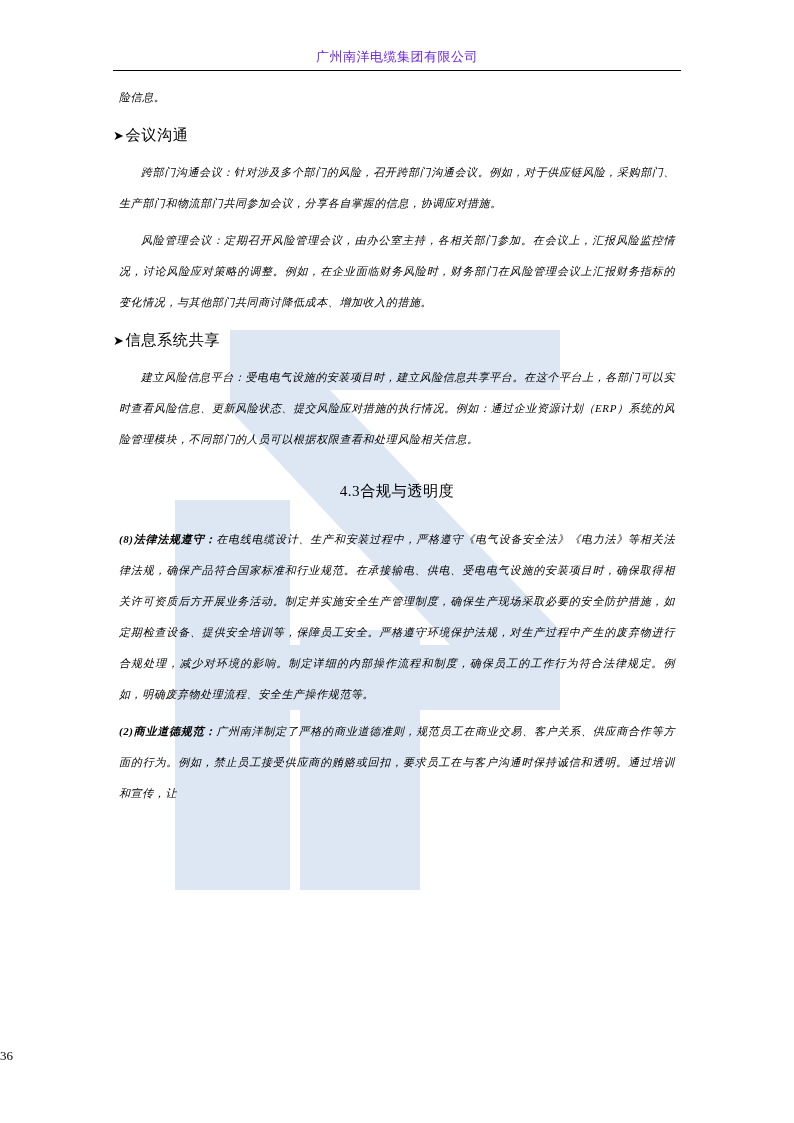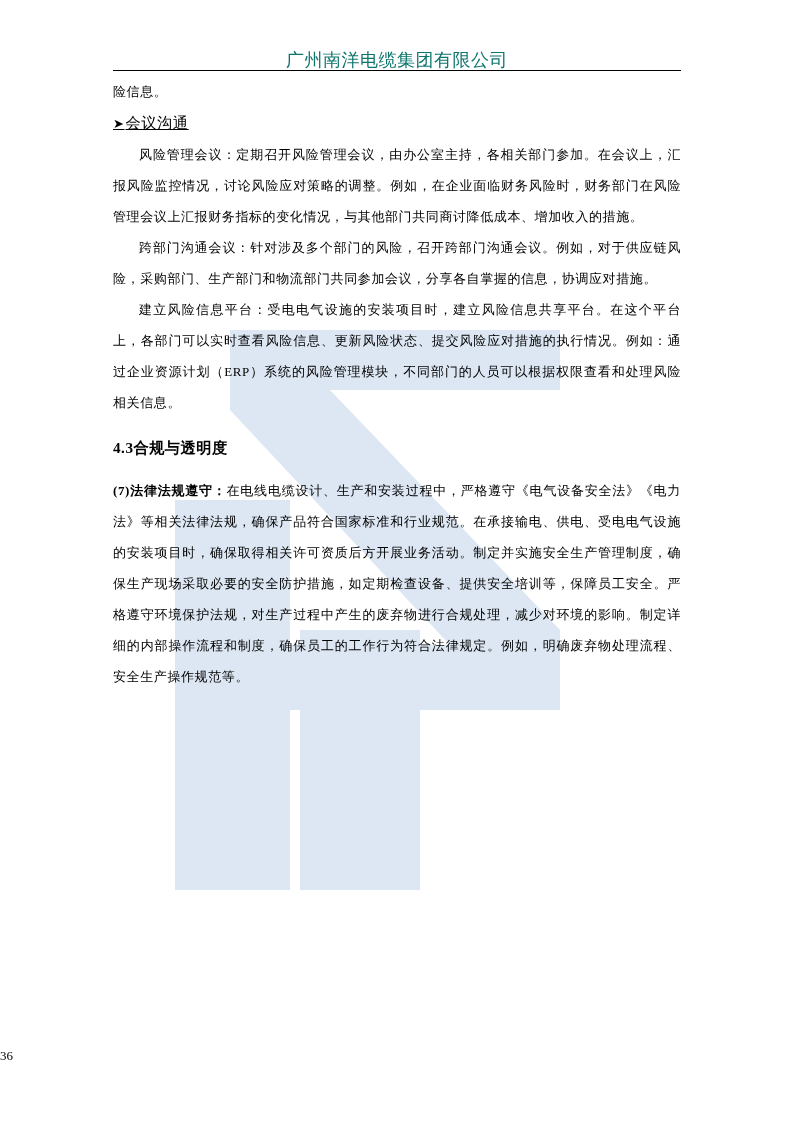--- a/index.html
+++ b/index.html
@@ -30,65 +30,66 @@
   }
   .wm-svg { display: block; }
 
   
   .header {
     position: absolute;
     left: 113px;
     top: 48px;
     width: 568px;
     text-align: center;
-    font-size: 18px;
+    font-size: 13px;
     font-family: "Liberation Sans", sans-serif;
     letter-spacing: 0.5px;
-    color: #0f766e;
+    color: #6d28d9;
   }
   .header-rule {
     position: absolute;
     left: 113px;
     top: 70px;
     width: 568px;
     border-bottom: 1.6px solid #000;
   }
 
   
   .body {
     position: absolute;
     left: 113px;
     top: 76px;
     width: 568px;
   }
   p {
-    margin: 0;
-    font-size: 13px;
+    margin: 6px;
+    font-size: 11px;
     line-height: 31px;
     text-align: justify;
     text-justify: inter-ideograph;
     letter-spacing: 0.6px;
+    font-style: italic;
   }
   .indent2 { text-indent: 2em; }
   .bulletline {
     font-size: 15.2px;
     line-height: 31px;
     letter-spacing: 0.6px;
-    text-decoration: underline;
   }
   .bullet-glyph {
     font-family: "DejaVu Sans", sans-serif;
     font-size: 13px;
     padding-right: 1px;
   }
   .h3 {
-    font-weight: bold;
+    font-weight: normal;
     font-size: 15.2px;
     line-height: 31px;
     letter-spacing: 0.5px;
+    text-align: center;
   }
   .spacer-sm { height: 14px; }
   .spacer-xs { height: 6px; }
   .bold { font-weight: bold; }
 
   
   .pagenum {
     position: absolute;
     left: 0;
     top: 1048px;
@@ -118,36 +119,40 @@
 
   <div class="body">
 
     <p>险信息。</p>
 
 
     <div class="bulletline">
       <span class="bullet-glyph">➤</span><span>会议沟通</span>
     </div>
 
+    <p class="indent2">跨部门沟通会议：针对涉及多个部门的风险，召开跨部门沟通会议。例如，对于供应链风险，采购部门、生产部门和物流部门共同参加会议，分享各自掌握的信息，协调应对措施。</p>
+
     <p class="indent2">风险管理会议：定期召开风险管理会议，由办公室主持，各相关部门参加。在会议上，汇报风险监控情况，讨论风险应对策略的调整。例如，在企业面临财务风险时，财务部门在风险管理会议上汇报财务指标的变化情况，与其他部门共同商讨降低成本、增加收入的措施。</p>
 
-    <p class="indent2">跨部门沟通会议：针对涉及多个部门的风险，召开跨部门沟通会议。例如，对于供应链风险，采购部门、生产部门和物流部门共同参加会议，分享各自掌握的信息，协调应对措施。</p>
-
+    <div class="bulletline">
+      <span class="bullet-glyph">➤</span><span>信息系统共享</span>
+    </div>
 
     <p class="indent2">建立风险信息平台：受电电气设施的安装项目时，建立风险信息共享平台。在这个平台上，各部门可以实时查看风险信息、更新风险状态、提交风险应对措施的执行情况。例如：通过企业资源计划（ERP）系统的风险管理模块，不同部门的人员可以根据权限查看和处理风险相关信息。</p>
 
     <div class="spacer-sm"></div>
 
     <div class="h3">4.3合规与透明度</div>
 
     <div class="spacer-xs"></div>
 
 
     <div class="spacer-xs"></div>
 
-    <p><span class="bold">(7)法律法规遵守：</span><span>在电线电缆设计、生产和安装过程中，严格遵守《电气设备安全法》《电力法》等相关法律法规，确保产品符合国家标准和行业规范。在承接输电、供电、受电电气设施的安装项目时，确保取得相关许可资质后方开展业务活动。制定并实施安全生产管理制度，确保生产现场采取必要的安全防护措施，如定期检查设备、提供安全培训等，保障员工安全。严格遵守环境保护法规，对生产过程中产生的废弃物进行合规处理，减少对环境的影响。制定详细的内部操作流程和制度，确保员工的工作行为符合法律规定。例如，明确废弃物处理流程、安全生产操作规范等。</span></p>
+    <p><span class="bold">(8)法律法规遵守：</span><span>在电线电缆设计、生产和安装过程中，严格遵守《电气设备安全法》《电力法》等相关法律法规，确保产品符合国家标准和行业规范。在承接输电、供电、受电电气设施的安装项目时，确保取得相关许可资质后方开展业务活动。制定并实施安全生产管理制度，确保生产现场采取必要的安全防护措施，如定期检查设备、提供安全培训等，保障员工安全。严格遵守环境保护法规，对生产过程中产生的废弃物进行合规处理，减少对环境的影响。制定详细的内部操作流程和制度，确保员工的工作行为符合法律规定。例如，明确废弃物处理流程、安全生产操作规范等。</span></p>
 
+    <p><span class="bold">(2)商业道德规范：</span><span>广州南洋制定了严格的商业道德准则，规范员工在商业交易、客户关系、供应商合作等方面的行为。例如，禁止员工接受供应商的贿赂或回扣，要求员工在与客户沟通时保持诚信和透明。通过培训和宣传，让</span></p>
 
   </div>
 
   <div class="pagenum">36</div>
 
 </div>
 
 </body></html>

